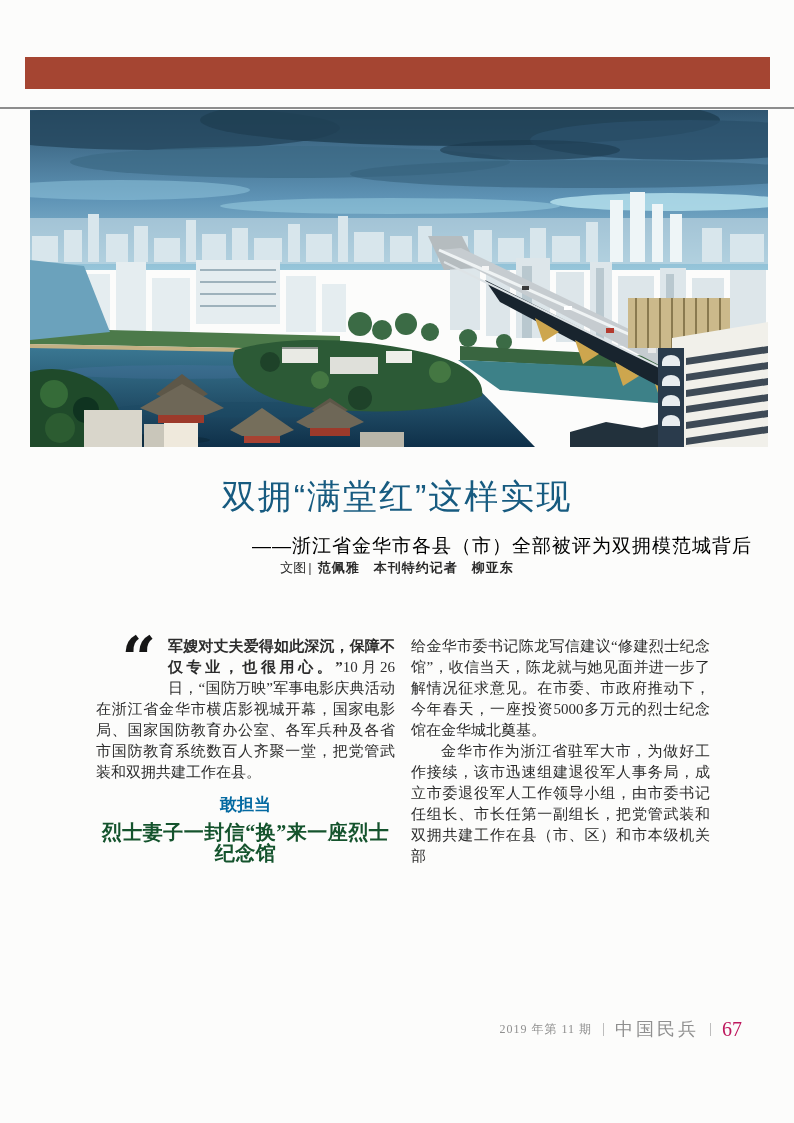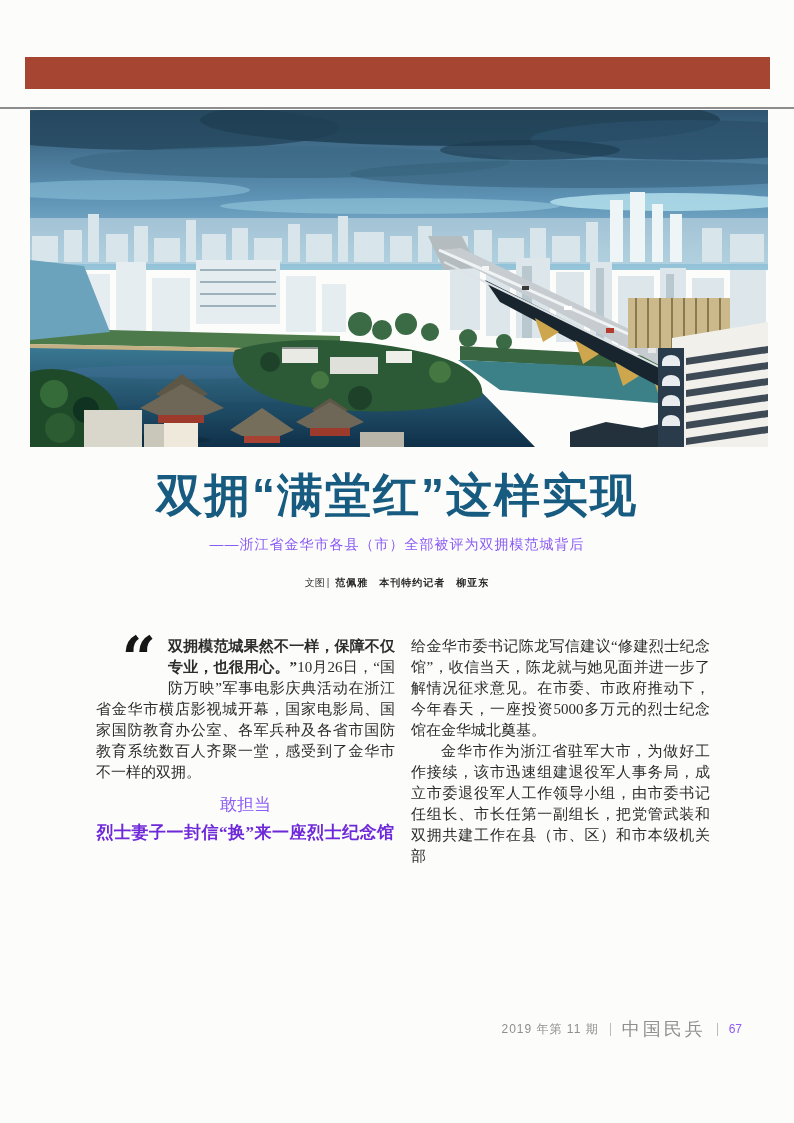--- a/index.html
+++ b/index.html
@@ -10,28 +10,29 @@
     font-family:"Liberation Sans", sans-serif;
   }
   .red-bar { position:absolute; left:25px; top:57px; width:745px; height:32px;
     background:var(--accent_bar,#a54532); }
   .top-rule { position:absolute; left:0; top:107px; width:794px; height:2px; background:#8d8d8d; }
   .photo { position:absolute; left:30px; top:110px; width:738px; height:337px; overflow:hidden; }
   .photo svg { display:block; width:100%; height:100%; }
 
   .title-wrap { position:absolute; left:42px; top:460px; width:710px; text-align:center; }
   .headline {
-    margin:8px; font-size:46px; font-weight:bold; letter-spacing:2px;
+    margin:16px; font-size:34px; font-weight:normal; letter-spacing:2px;
     color:var(--title_color,#175b80); line-height:1.2;
   }
   .subtitle {
-    margin:13px 0 0 0; font-size:14px; font-weight:normal; letter-spacing:1px;
-    color:#8b5cf6;
-  }
-  .byline { margin-top:22px; font-size:10px; color:#2a2a2a; }
+    margin:13px 0 0 0; font-size:19px; font-weight:normal; letter-spacing:1px;
+    color:#000000;
+    text-align:right;
+  }
+  .byline { font-size:13px; color:#2a2a2a; }
   .byline .lab { font-family:"Liberation Serif", serif; font-weight:normal; }
   .byline .bar { margin:0 6px 0 2px; color:#444; }
   .byline .names { font-weight:bold; letter-spacing:1px; }
 
   .cols { position:absolute; left:96px; top:636px; width:614px; display:flex; gap:16px; }
   .col {
     width:299px; font-family:"Liberation Serif","DejaVu Serif",serif;
     font-size:15px; line-height:21px; color:var(--text_color,#2c2c2c);
     text-align:justify;
   }
@@ -39,37 +40,38 @@
   .indent { text-indent:2em; }
   .lead-bold { font-weight:bold; }
   .qfloat { float:left; width:72px; height:63px; position:relative; }
   .qmark {
     position:absolute; right:12px; top:-8px;
     font-family:"DejaVu Serif", serif; font-weight:bold;
     font-size:60px; line-height:1; color:#161616;
   }
   .section-head {
     text-align:center; text-indent:0; font-family:"Liberation Sans",sans-serif;
-    font-weight:normal; font-size:17px; color:#8b5cf6; margin-top:11px !important;
+    font-weight:bold; font-size:17px; color:#0369a1; margin-top:11px !important;
   }
   .section-subhead {
     text-align:center; text-indent:0; font-family:"Liberation Serif",serif;
-    font-weight:bold; font-size:17px; letter-spacing:0.5px; color:#6d28d9;
+    font-weight:bold; font-size:20px; letter-spacing:0.5px; color:#14532d;
     margin-top:7px !important; margin-bottom:15px !important;
   }
 
   .footer {
     position:absolute; right:52px; top:1018px; height:22px;
     display:flex; align-items:center; gap:11px;
     color:var(--footer_color,#8f8f8f);
+    font-family:Liberation Serif, serif;
   }
   .footer .issue { font-size:12px; letter-spacing:1px; }
   .footer .divider { width:1px; height:13px; background:#bdbdbd; }
   .footer .mag { font-size:18px; letter-spacing:3px; }
-  .footer .pn { font-size:12px; color:#8b5cf6; }
+  .footer .pn { font-size:20px; color:#be185d; }
 </style>
 </head>
 <body>
 
 <div class="red-bar"></div>
 <div class="top-rule"></div>
 
 <div class="photo" title="aerial photo of Jinhua city: river, long arched bridge, skyline, pagoda roofs in foreground">
   <svg viewBox="0 0 738 337" preserveAspectRatio="none">
     <defs>
@@ -282,21 +284,21 @@
   <div class="byline">
     <span class="lab">文图</span><span class="bar">|</span><span class="names">范佩雅　本刊特约记者　柳亚东</span>
   </div>
 </div>
 
 <div class="cols">
   <div class="col">
     <p>
       <span class="qfloat">
           <span class="qmark">“</span>
-        </span><span class="lead-bold">双拥模范城果然不一样，保障不仅专业，也很用心。”</span><span>10月26日，“国防万映”军事电影庆典活动在浙江省金华市横店影视城开幕，国家电影局、国家国防教育办公室、各军兵种及各省市国防教育系统数百人齐聚一堂，感受到了金华市不一样的双拥。</span>
+        </span><span class="lead-bold">军嫂对丈夫爱得如此深沉，保障不仅专业，也很用心。”</span><span>10月26日，“国防万映”军事电影庆典活动在浙江省金华市横店影视城开幕，国家电影局、国家国防教育办公室、各军兵种及各省市国防教育系统数百人齐聚一堂，把党管武装和双拥共建工作在县。</span>
     </p>
     <p class="section-head">敢担当</p>
     <p class="section-subhead">烈士妻子一封信“换”来一座烈士纪念馆</p>
   </div>
   <div class="col">
     <p>给金华市委书记陈龙写信建议“修建烈士纪念馆”，收信当天，陈龙就与她见面并进一步了解情况征求意见。在市委、市政府推动下，今年春天，一座投资5000多万元的烈士纪念馆在金华城北奠基。</p>
     <p class="indent">金华市作为浙江省驻军大市，为做好工作接续，该市迅速组建退役军人事务局，成立市委退役军人工作领导小组，由市委书记任组长、市长任第一副组长，把党管武装和双拥共建工作在县（市、区）和市本级机关部</p>
   </div>
 </div>
 

